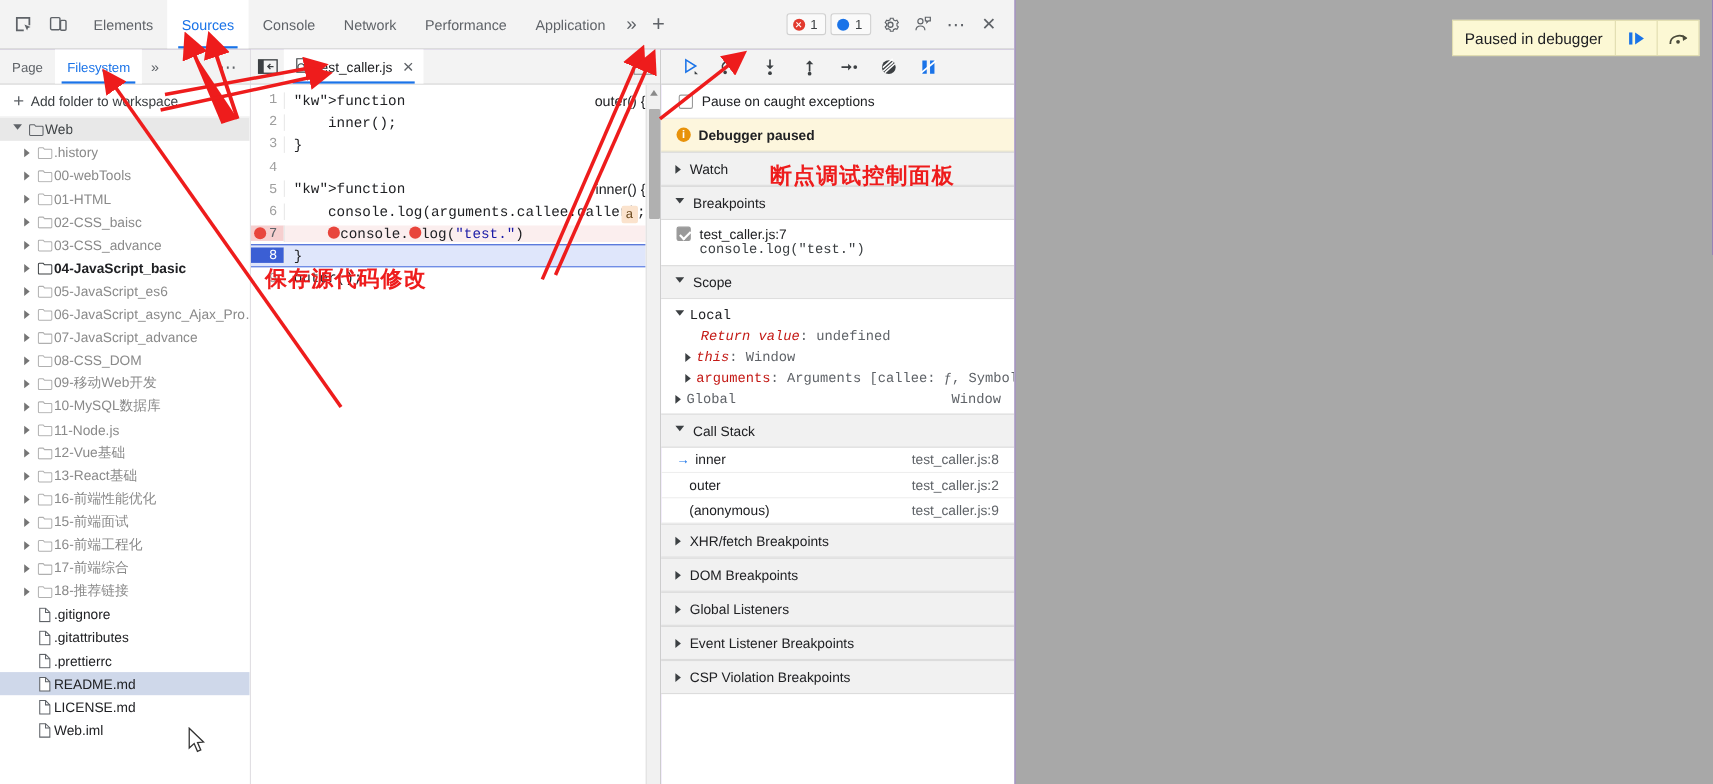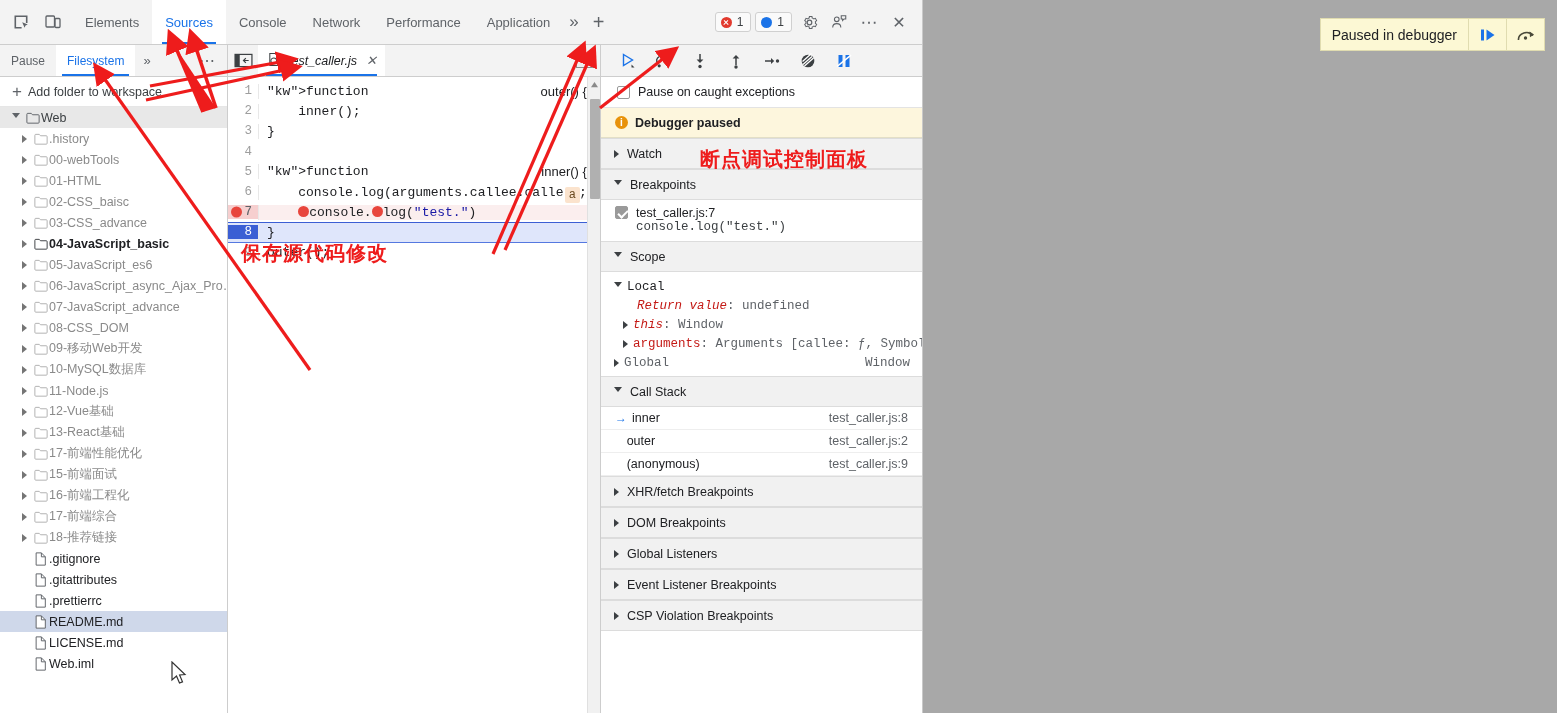--- a/index.html
+++ b/index.html
@@ -78,21 +78,21 @@
   .caret{width:0;height:0;border-left:5px solid #757575;border-top:4px solid transparent;border-bottom:4px solid transparent;}
   .caret.open{border-left:4px solid transparent;border-right:4px solid transparent;border-top:5px solid #5f6368;}
   .fico{width:17px;flex:none;display:flex;align-items:center;justify-content:center;}
   .fname{overflow:hidden;text-overflow:clip;}
 
   
   #editorpane{width:373px;display:flex;flex-direction:column;border-right:1px solid #cdcdcd;background:#fff;}
   .etabs{height:32px;display:flex;align-items:stretch;background:#f3f3f3;border-bottom:1px solid #cdcdcd;position:relative;}
   .e-nav{width:30px;display:flex;align-items:center;justify-content:center;cursor:pointer;}
   .etab{display:flex;align-items:center;gap:6px;padding:0 8px 0 9px;background:#fff;font-size:12.5px;color:#202124;
-        position:relative;cursor:pointer;font-style:italic;}
+        position:relative;cursor:pointer;}
   .etab:after{content:"";position:absolute;left:8px;right:8px;bottom:0;height:2px;background:#1a73e8;}
   .etab .x{font-size:13px;color:#5f6368;margin-left:3px;cursor:pointer;}
   .e-right{margin-left:auto;display:flex;align-items:center;padding-right:7px;}
   .ebox{width:17px;height:15px;border:1px solid #8e8e8e;background:#efefef;display:flex;align-items:center;justify-content:center;cursor:pointer;}
   .code-wrap{flex:1;display:flex;position:relative;overflow:hidden;background:#fff;}
   .code{flex:1;position:relative;padding-top:4px;}
   .cline{height:20.2px;display:flex;align-items:center;font-size:13px;}
   .gut{width:30px;text-align:right;padding-right:6px;color:#9e9e9e;flex:none;
        font-family:"Liberation Mono",monospace;font-size:12.5px;}
   .cbody{flex:1;padding-left:8px;white-space:pre;font-family:"Liberation Mono",monospace;
@@ -225,21 +225,21 @@
       <div class="ic-btn" style="font-size:17px;">⋯</div>
       <div class="ic-btn" style="font-size:16px;">✕</div>
     </div>
   </div>
 
   <div class="body-split">
 
     <div id="navigator">
       <div class="nav-tabs">
         <div class="ntab">
-            <span>Pause</span>
+            <span>Page</span>
           </div>
         <div class="ntab active">
             <span>Filesystem</span>
           </div>
         <div class="ntab-more">»</div>
         <div class="ntab-dots">⋯</div>
       </div>
       <div class="addfolder">
         <span class="plusglyph">+</span>
         <span>Add folder to workspace</span>
@@ -440,21 +440,21 @@
           <div class="trow">
             <span style="width:16px;flex:none"></span>
             <span class="tw">
               <span class="caret "></span>
             </span>
             <span class="fico">
               <svg width="14" height="12" viewBox="0 0 16 13">
                 <path d="M1 2.2a1 1 0 011-1h4l1.4 1.6H14a1 1 0 011 1v7.6a1 1 0 01-1 1H2a1 1 0 01-1-1z" fill="none" stroke="#b0b0b0" stroke-width="1.1"></path>
               </svg>
             </span>
-            <span class="fname">17-前端性能优化</span>
+            <span class="fname">16-前端性能优化</span>
           </div>
           <div class="trow">
             <span style="width:16px;flex:none"></span>
             <span class="tw">
               <span class="caret "></span>
             </span>
             <span class="fico">
               <svg width="14" height="12" viewBox="0 0 16 13">
                 <path d="M1 2.2a1 1 0 011-1h4l1.4 1.6H14a1 1 0 011 1v7.6a1 1 0 01-1 1H2a1 1 0 01-1-1z" fill="none" stroke="#b0b0b0" stroke-width="1.1"></path>
               </svg>

